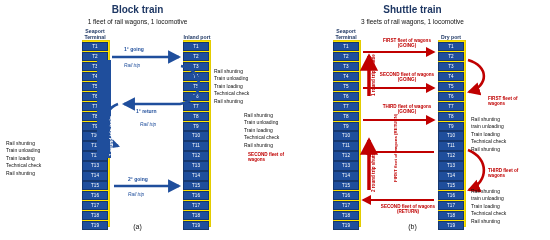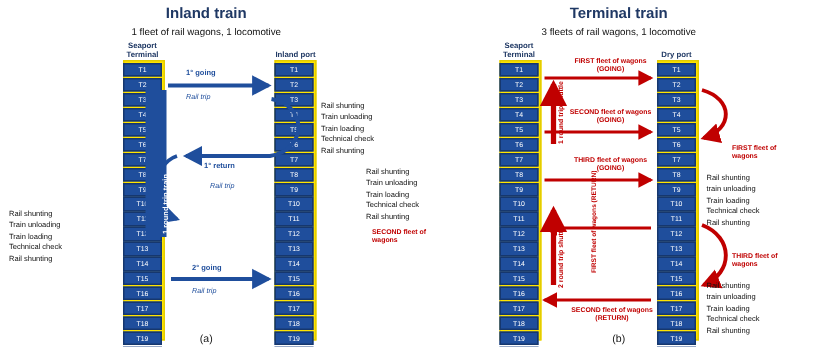--- a/index.html
+++ b/index.html
@@ -70,21 +70,21 @@
     position:absolute;
     transform-origin:0 0;
     white-space:nowrap;
   }
 </style>
 </head>
 <body>
 
 <div class="panel" id="panel-a">
 
-  <div class="ttl a">Inland train</div>
+  <div class="ttl a">Block train</div>
   <div class="sub a">1 fleet of rail wagons, 1 locomotive</div>
 
   <div class="corridor" style="left:82px;top:40px;width:26px;height:185px;"></div>
   <div class="corridor" style="left:183px;top:40px;width:26px;height:185px;"></div>
 
   <div class="terminal-lbl" style="left:76px;top:28px;width:38px;">
     <span>Seaport</span><br>
     <span>Terminal</span>
   </div>
   <div class="terminal-lbl" style="left:175px;top:34px;width:44px;">Inland port</div>
@@ -176,21 +176,21 @@
       <div>Train loading</div>
       <div>Technical check</div>
       <div>Rail shunting</div>
     </div>
 
   <div class="caption">(a)</div>
 </div>
 
 <div class="panel" id="panel-b">
 
-  <div class="ttl a">Terminal train</div>
+  <div class="ttl a">Shuttle train</div>
   <div class="sub a">3 fleets of rail wagons, 1 locomotive</div>
 
   <div class="corridor" style="left:58px;top:40px;width:26px;height:185px;"></div>
   <div class="corridor" style="left:163px;top:40px;width:26px;height:185px;"></div>
 
   <div class="terminal-lbl" style="left:52px;top:28px;width:38px;">
     <span>Seaport</span><br>
     <span>Terminal</span>
   </div>
   <div class="terminal-lbl" style="left:155px;top:34px;width:42px;">Dry port</div>

